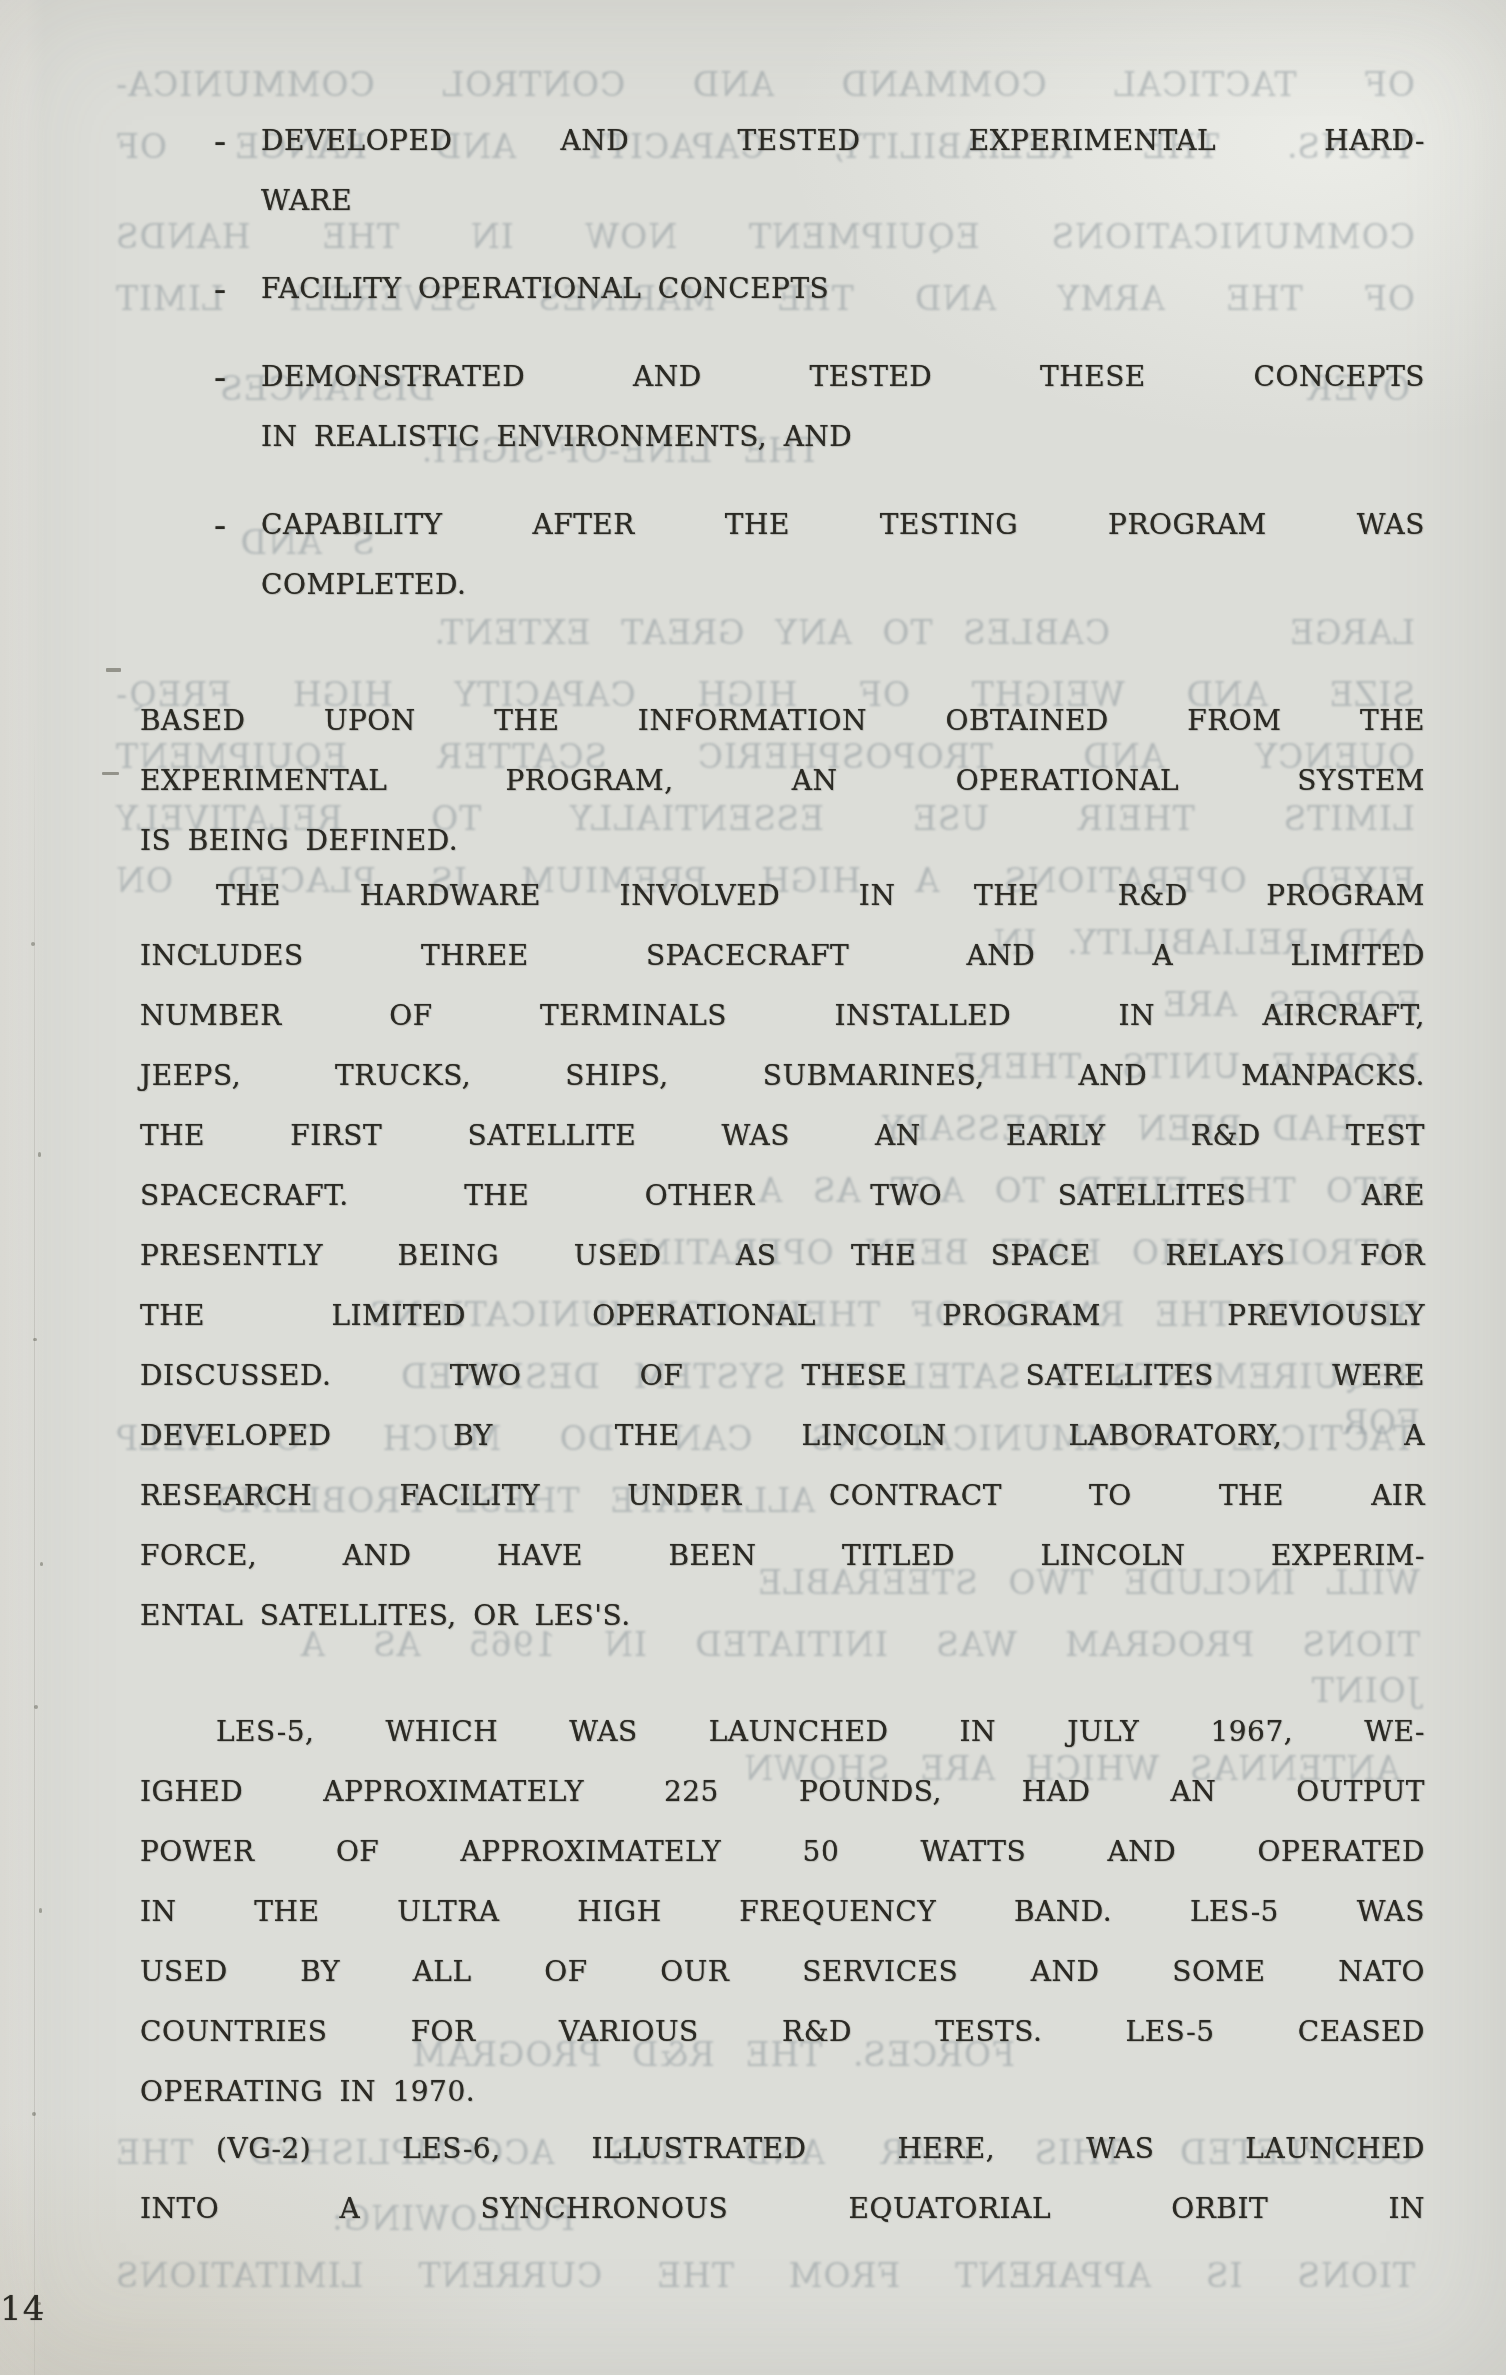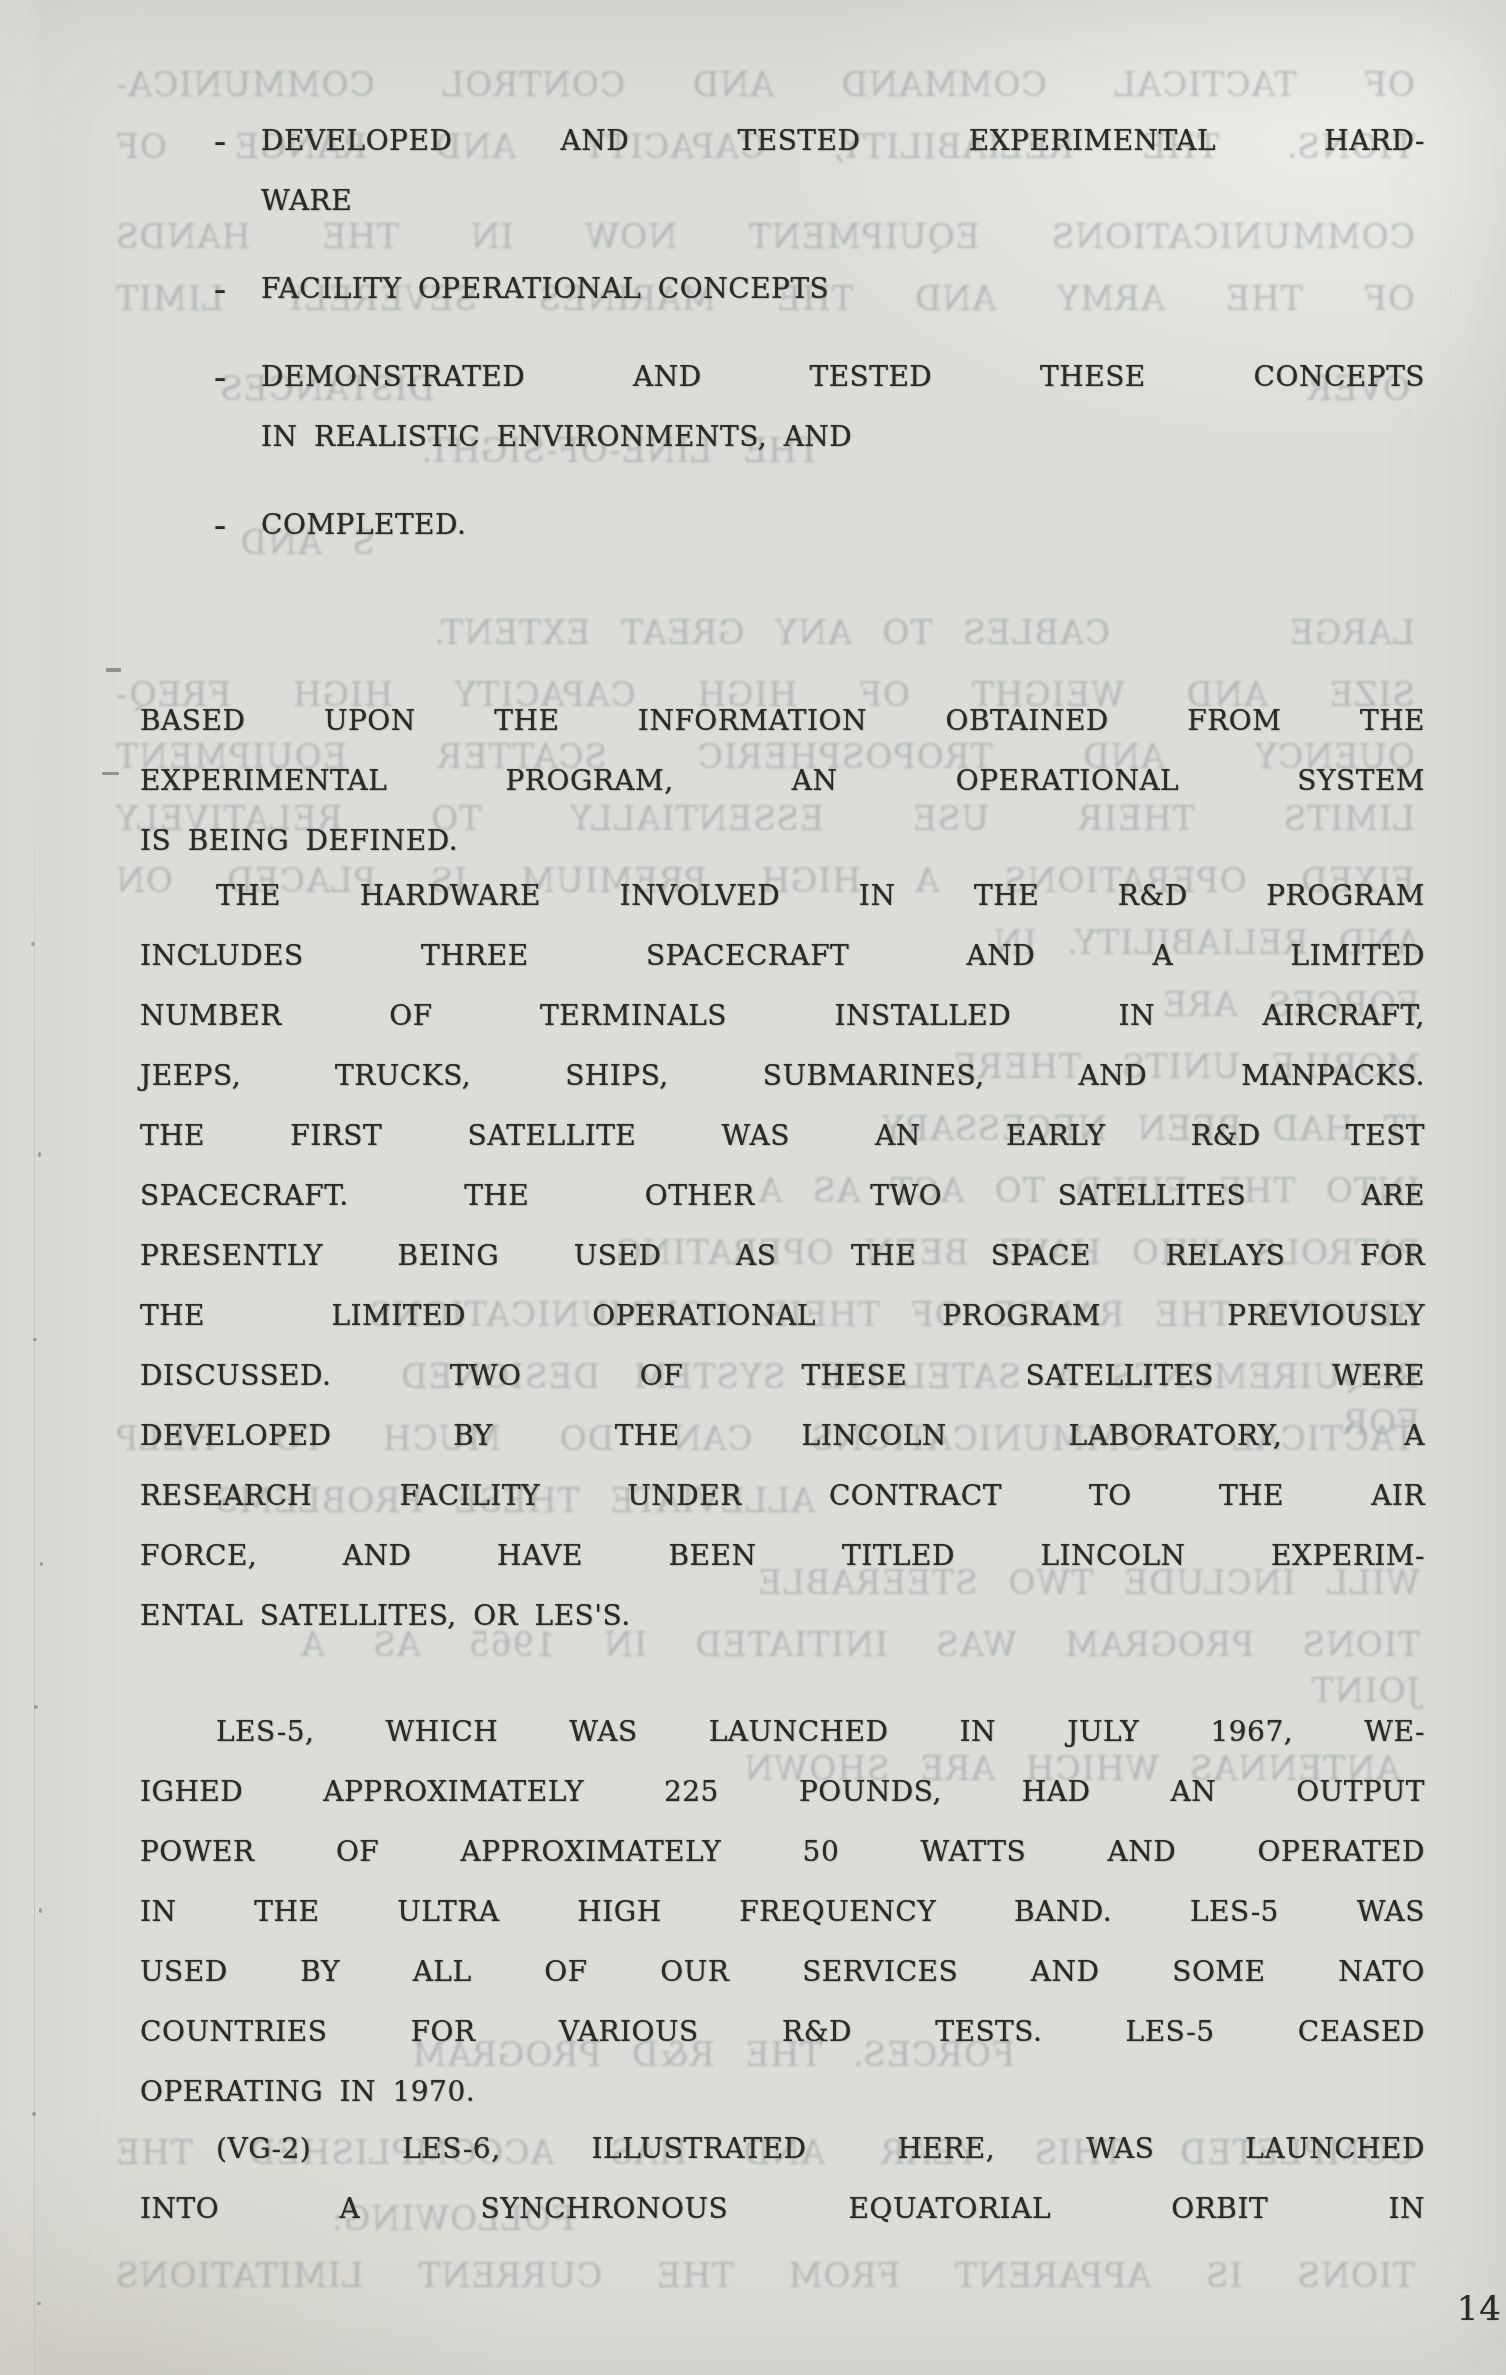--- a/index.html
+++ b/index.html
@@ -50,21 +50,21 @@
   }
   .line.j{text-align:justify;text-align-last:justify;}
   .bullet-item .lines{margin-left:121px;}
   .bullet-item .marker{
     position:absolute;left:74px;top:0;height:60px;line-height:60px;
     font-size:36px;color:#2b2a24;
     text-shadow:0 0 1px rgba(40,39,32,.7);
   }
   .page-number{
     position:absolute;left:0;top:2282px;width:1502px;
-    text-align:right;font-size:34px;line-height:52px;color:#2b2a24;
+    text-align:left;font-size:34px;line-height:52px;color:#2b2a24;
     letter-spacing:1px;
     text-shadow:0 0 1px rgba(40,39,32,.7);
   }
   .speck{position:absolute;background:rgba(70,70,58,.4);border-radius:2px;}
   .smudge{position:absolute;background:rgba(75,74,62,.5);border-radius:1px;}
 </style>
 </head>
 <body>
 
 <div class="page">
@@ -122,20 +122,21 @@
         <div class="block bullet-item" style="top: 347px;">
           <span class="marker">-</span>
           <div class="lines">
             <div class="line j">DEMONSTRATED AND TESTED THESE CONCEPTS</div>
             <div class="line">IN REALISTIC ENVIRONMENTS, AND</div>
           </div>
         </div>
         <div class="block bullet-item" style="top: 495px;">
           <span class="marker">-</span>
           <div class="lines">
+            <div class="line j">CAPABILITY AFTER THE TESTING PROGRAM WAS</div>
             <div class="line">COMPLETED.</div>
           </div>
         </div>
       </div>
     <div id="paras">
         <div class="block paragraph" style="top: 691px;">
           <div class="line j">BASED UPON THE INFORMATION OBTAINED FROM THE</div>
           <div class="line j">EXPERIMENTAL PROGRAM, AN OPERATIONAL SYSTEM</div>
           <div class="line">IS BEING DEFINED.</div>
         </div>

